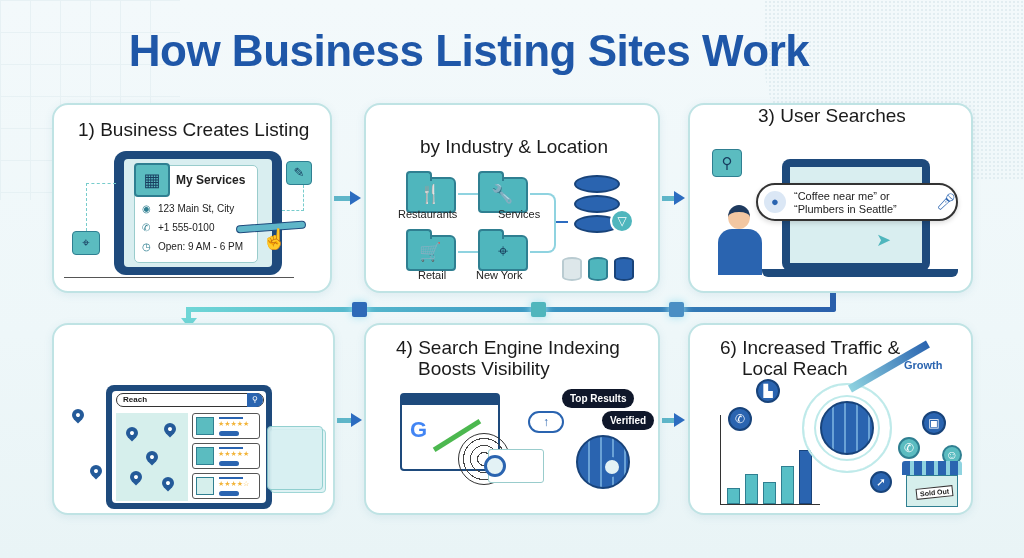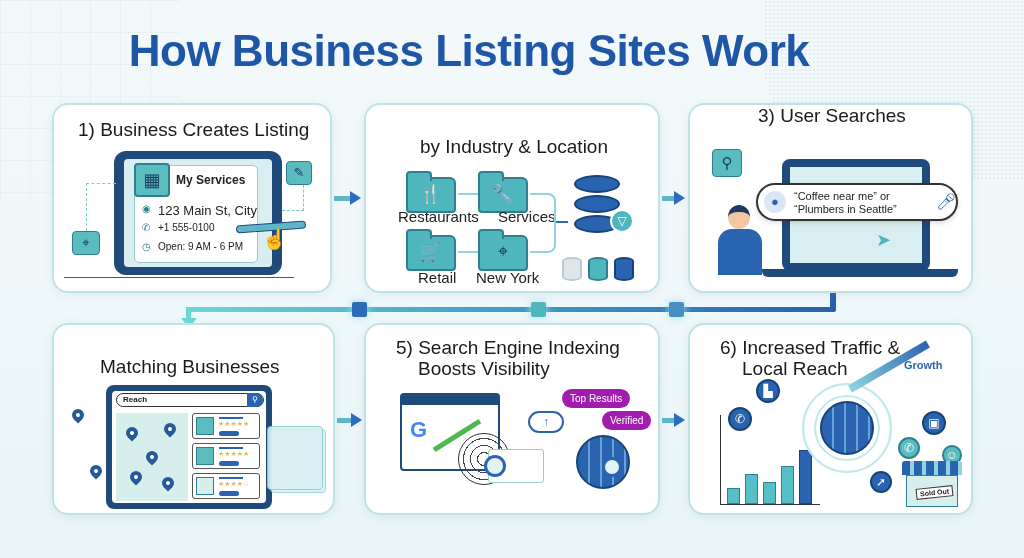--- a/index.html
+++ b/index.html
@@ -14,26 +14,26 @@
 .c2{left:364px;top:103px;width:296px;height:190px}
 .c3{left:688px;top:103px;width:285px;height:190px}
 .c4{left:52px;top:323px;width:283px;height:192px}
 .c5{left:364px;top:323px;width:296px;height:192px}
 .c6{left:688px;top:323px;width:285px;height:192px}
 .arrow{position:absolute;width:0;height:0;border-top:7px solid transparent;border-bottom:7px solid transparent;border-left:11px solid #2c6cc0}
 .arrow-shaft{position:absolute;height:5px;background:#5fb6c9}
 .flow{position:absolute;height:5px;border-radius:3px}
 .node{position:absolute;width:15px;height:15px;border-radius:2px;background:#2d6ab8;box-shadow:0 0 8px #9de0f0}
 .abs{position:absolute}
-.lbl{position:absolute;font-size:15px;color:#222;white-space:nowrap}
+.lbl{position:absolute;font-size:11px;color:#222;white-space:nowrap}
 .folder{position:absolute;width:50px;height:36px;background:#4fb6bd;border:2px solid #2f7f91;border-radius:3px 6px 4px 4px}
 .folder:before{content:"";position:absolute;left:-2px;top:-8px;width:22px;height:8px;background:#4fb6bd;border:2px solid #2f7f91;border-bottom:none;border-radius:4px 4px 0 0}
 .folder span{position:absolute;left:0;top:4px;width:100%;text-align:center;color:#163b5a;font-size:18px}
 .db{position:absolute;width:46px;border-radius:23px/9px;background:#2a64b0;border:2px solid #18437a}
-.pill{position:absolute;background:#a21caf;color:#fff;font-weight:normal;font-size:10px;border-radius:10px;padding:4px 8px;white-space:nowrap}
+.pill{position:absolute;background:#0f172a;color:#fff;font-weight:bold;font-size:10px;border-radius:10px;padding:4px 8px;white-space:nowrap}
 .pin{position:absolute;width:12px;height:12px;background:#245a99;border-radius:50% 50% 50% 0;transform:rotate(-45deg)}
 .pin:after{content:"";position:absolute;left:4px;top:4px;width:4px;height:4px;background:#fff;border-radius:50%}
 .bar{position:absolute;bottom:0;width:13px;background:#57bfc6;border:1px solid #2f7f91}
 .circ{position:absolute;border-radius:50%;background:#2a64b0;border:2px solid #18437a;color:#fff;text-align:center;font-size:12px}
 </style>
 </head>
 <body>
 
 <div class="grid-bg"></div>
 <div class="dots-bg"></div>
@@ -60,21 +60,21 @@
 
 <section class="card c1">
   <h2 style="left:24px;top:14px">1) Business Creates Listing</h2>
   <div class="abs" style="left:60px;top:46px;width:168px;height:124px;background:#1e4a7c;border-radius:12px">
     <div class="abs" style="left:10px;top:8px;width:148px;height:108px;background:#d9eef0;border-radius:4px"></div>
     <div class="abs" style="left:20px;top:14px;width:124px;height:98px;background:#fff;border:1px solid #9cc;border-radius:5px"></div>
   </div>
   <div class="abs" style="left:80px;top:58px;width:36px;height:34px;background:#5bbcc0;border:2px solid #2f7f91;border-radius:4px;color:#173c5e;font-size:18px;text-align:center;line-height:30px">▦</div>
   <div class="abs" style="left:122px;top:68px;font-size:12px;font-weight:bold;color:#222">My Services</div>
   <div class="abs" style="left:88px;top:98px;font-size:10px;color:#2f7f91">◉</div>
-  <div class="abs" style="left:104px;top:98px;font-size:13px;color:#222">123 Main St, City</div>
+  <div class="abs" style="left:104px;top:98px;font-size:10px;color:#222">123 Main St, City</div>
   <div class="abs" style="left:88px;top:117px;font-size:10px;color:#2f7f91">✆</div>
   <div class="abs" style="left:104px;top:117px;font-size:10px;color:#222">+1 555-0100</div>
   <div class="abs" style="left:88px;top:136px;font-size:10px;color:#2f7f91">◷</div>
   <div class="abs" style="left:104px;top:136px;font-size:10px;color:#222">Open: 9 AM - 6 PM</div>
   <div class="abs" style="left:182px;top:118px;width:70px;height:8px;background:#5fb6c9;border:1px solid #1e4a7c;border-radius:4px;transform:rotate(-4deg)"></div>
   <div class="abs" style="left:208px;top:122px;font-size:20px;color:#e8a87a">☝</div>
   <div class="abs" style="left:232px;top:56px;width:26px;height:24px;background:#5bbcc0;border:1px solid #2f7f91;border-radius:4px;color:#173c5e;font-size:13px;text-align:center;line-height:22px">✎</div>
   <div class="abs" style="left:18px;top:126px;width:28px;height:24px;background:#5bbcc0;border:1px solid #2f7f91;border-radius:4px;color:#173c5e;font-size:13px;text-align:center;line-height:22px">⌖</div>
   <div class="abs" style="left:32px;top:78px;width:30px;height:48px;border-top:1px dashed #7cc;border-left:1px dashed #7cc"></div>
   <div class="abs" style="left:228px;top:80px;width:22px;height:26px;border-right:1px dashed #7cc;border-bottom:1px dashed #7cc"></div>
@@ -128,21 +128,21 @@
     <div class="abs" style="left:178px;top:7px;font-size:16px;color:#2a64b0">🎤︎</div>
   </div>
   <div class="abs" style="left:186px;top:124px;font-size:18px;color:#4fb6bd">➤</div>
   <div class="abs" style="left:24px;top:100px;width:52px;height:70px">
     <div class="abs" style="left:14px;top:0;width:22px;height:24px;border-radius:50%;background:#f3c7a2;border-top:7px solid #1e3a5f"></div>
     <div class="abs" style="left:4px;top:24px;width:44px;height:46px;background:#2a64b0;border-radius:14px 14px 0 0"></div>
   </div>
 </section>
 
 <section class="card c4">
-  <h2 style="left:24px;top:10px"><br><span style="padding-left:22px">Matching Businesses</span></h2>
+  <h2 style="left:24px;top:10px"><br></h2>
   <div class="pin" style="left:18px;top:84px"></div>
   <div class="pin" style="left:36px;top:140px"></div>
   <div class="abs" style="left:52px;top:60px;width:166px;height:124px;background:#1e4a7c;border-radius:8px">
     <div class="abs" style="left:6px;top:6px;width:154px;height:112px;background:#fff;border-radius:4px"></div>
   </div>
   <div class="abs" style="left:62px;top:68px;width:148px;height:14px;border:1px solid #333;border-radius:8px;background:#fff">
     <span class="abs" style="left:6px;top:0;font-size:8px;font-weight:bold;line-height:12px">Reach</span>
     <span class="abs" style="right:0;top:-1px;width:16px;height:14px;background:#2a64b0;border-radius:0 8px 8px 0;color:#fff;font-size:8px;text-align:center;line-height:14px">⚲</span>
   </div>
   <div class="abs" style="left:62px;top:88px;width:72px;height:88px;background:#d6efec">
@@ -168,21 +168,21 @@
     <div class="abs" style="left:3px;top:3px;width:18px;height:18px;background:#d6efec;border:1px solid #2f7f91"></div>
     <div class="abs" style="left:26px;top:3px;width:24px;height:2px;background:#2a64b0"></div>
     <div class="abs" style="left:25px;top:6px;font-size:7px;color:#f2b43a">★★★★☆</div>
     <div class="abs" style="left:26px;top:17px;width:20px;height:5px;background:#2a64b0;border-radius:3px"></div>
   </div>
   <div class="abs" style="left:210px;top:98px;width:56px;height:64px;background:#d8f0f2;border:1px solid #8cc;border-radius:4px;transform:translate(6px,6px);opacity:.8"></div>
   <div class="abs" style="left:210px;top:98px;width:56px;height:64px;background:#d8f0f2;border:1px solid #8cc;border-radius:4px;transform:translate(3px,3px);opacity:.9"></div>
 </section>
 
 <section class="card c5">
-  <h2 style="left:30px;top:12px"><span>5) Search Engine Indexing</span><br><span style="padding-left:22px">Boosts Visibility</span></h2>
+  <h2 style="left:30px;top:12px"><span>4) Search Engine Indexing</span><br><span style="padding-left:22px">Boosts Visibility</span></h2>
   <div class="abs" style="left:34px;top:68px;width:100px;height:78px;background:#fff;border:2px solid #1e4a7c;border-radius:4px">
     <div class="abs" style="left:0;top:0;width:96px;height:10px;background:#1e4a7c"></div>
     <div class="abs" style="left:8px;top:22px;font-size:22px;font-weight:bold;color:#4285f4">G</div>
     <div class="abs" style="left:28px;top:38px;width:54px;height:5px;background:#4cb84f;transform:rotate(-32deg)"></div>
   </div>
   <div class="abs" style="left:92px;top:108px;width:52px;height:52px;border:1px solid #333;border-radius:50%;background:repeating-radial-gradient(circle,transparent 0 6px,#444 6px 7px)"></div>
   <div class="abs" style="left:122px;top:124px;width:56px;height:34px;background:#fff;border:1px solid #9cc;border-radius:3px"></div>
   <div class="abs" style="left:118px;top:130px;width:22px;height:22px;border:3px solid #2a64b0;border-radius:50%;background:#e3f2f5"></div>
   <div class="abs" style="left:162px;top:86px;width:36px;height:22px;background:#fff;border:2px solid #2a64b0;border-radius:12px;color:#2a64b0;font-size:12px;text-align:center;line-height:18px">↑</div>
   <div class="pill" style="left:196px;top:64px">Top Results</div>

